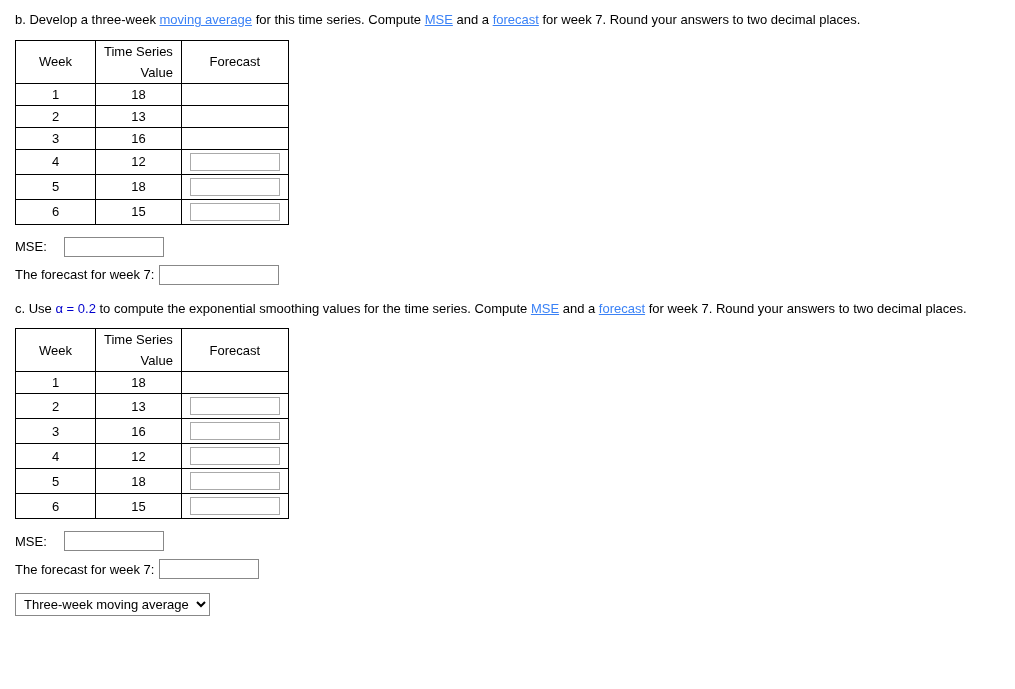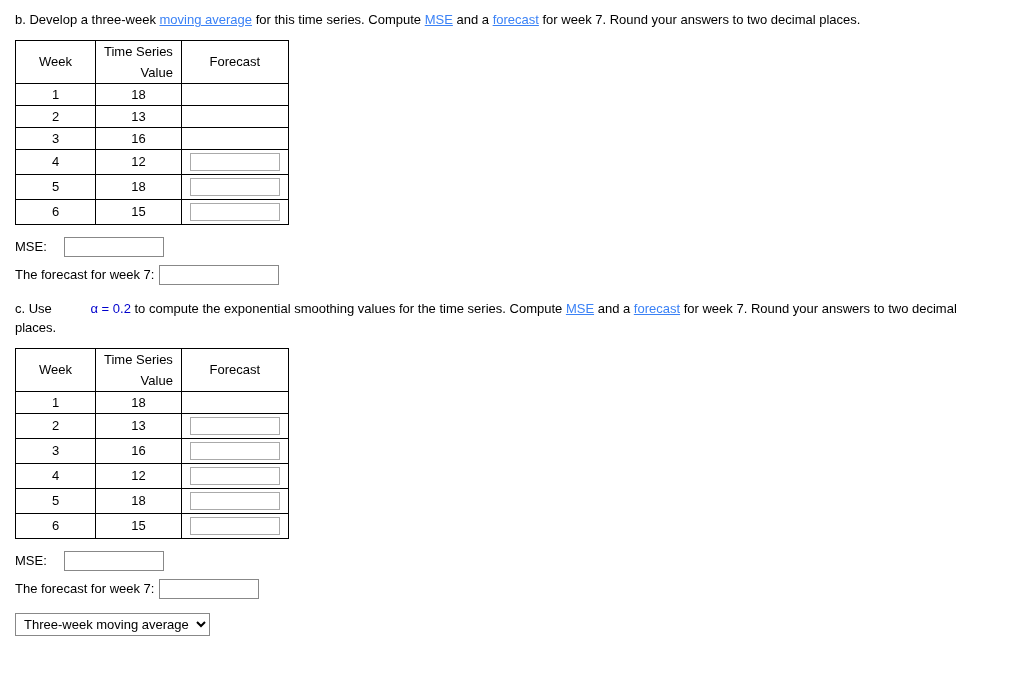--- a/index.html
+++ b/index.html
@@ -10,21 +10,21 @@
       color: #000;
       padding: 10px 15px;
       width: 1015px;
       min-height: 689px;
     }
     .question-text {
       margin-bottom: 10px;
       line-height: 1.5;
     }
     .highlight-green { color: #3b82f6; text-decoration: underline; }
-    .highlight-blue { color: #0000cc; margin-left: 35px; }
+    .highlight-blue { color: #0000cc; }
     .highlight-red { color: #cc0000; }
     table {
       border-collapse: collapse;
       margin-bottom: 12px;
     }
     table th, table td {
       border: 1px solid #000;
       padding: 3px 8px;
       text-align: center;
       min-width: 80px;

